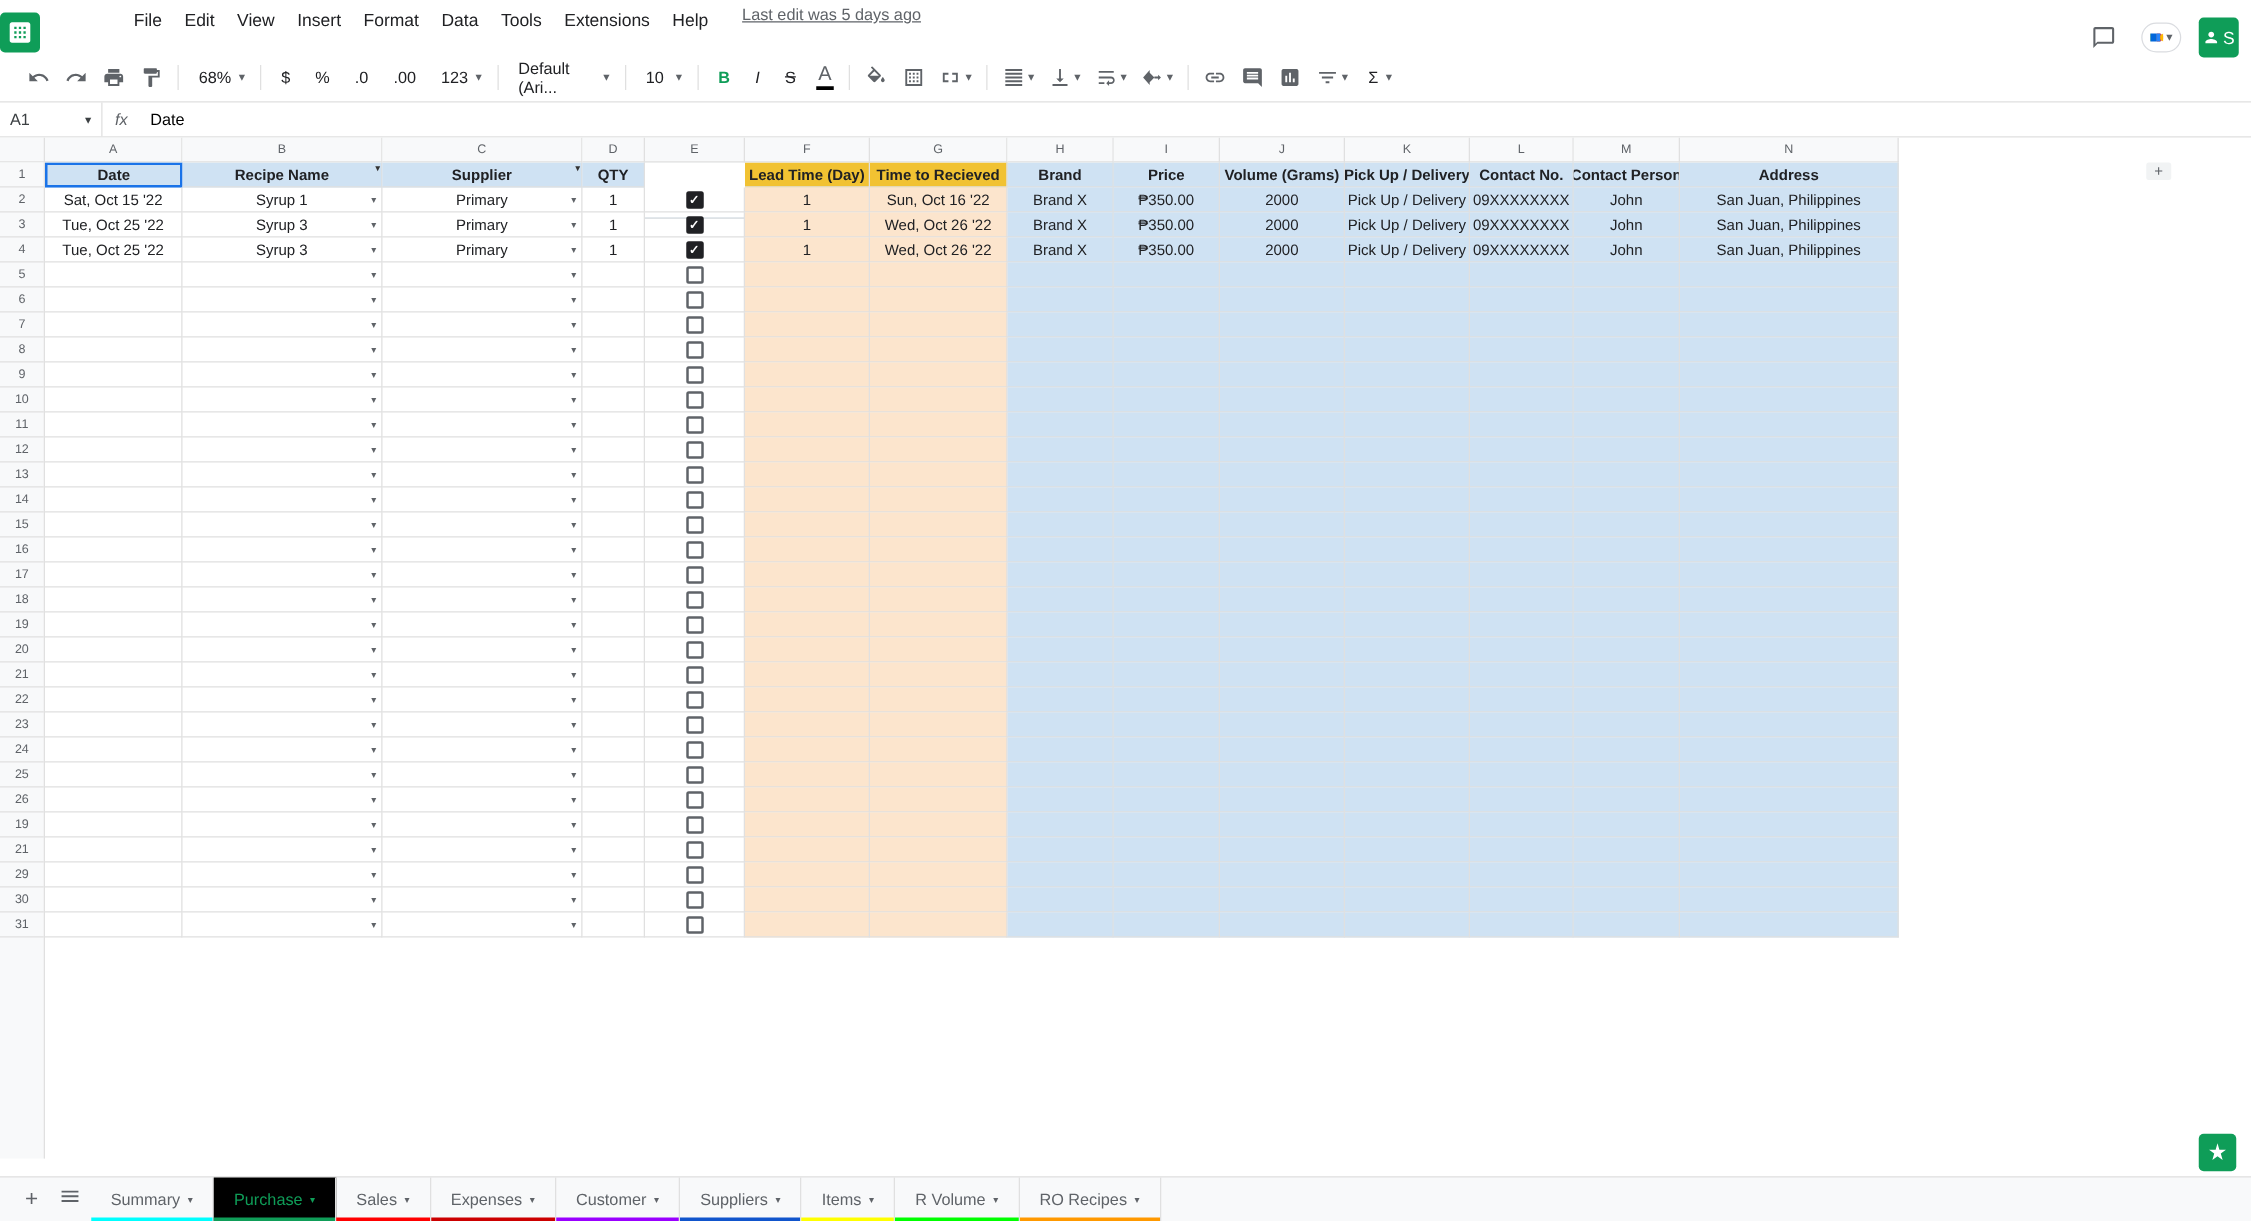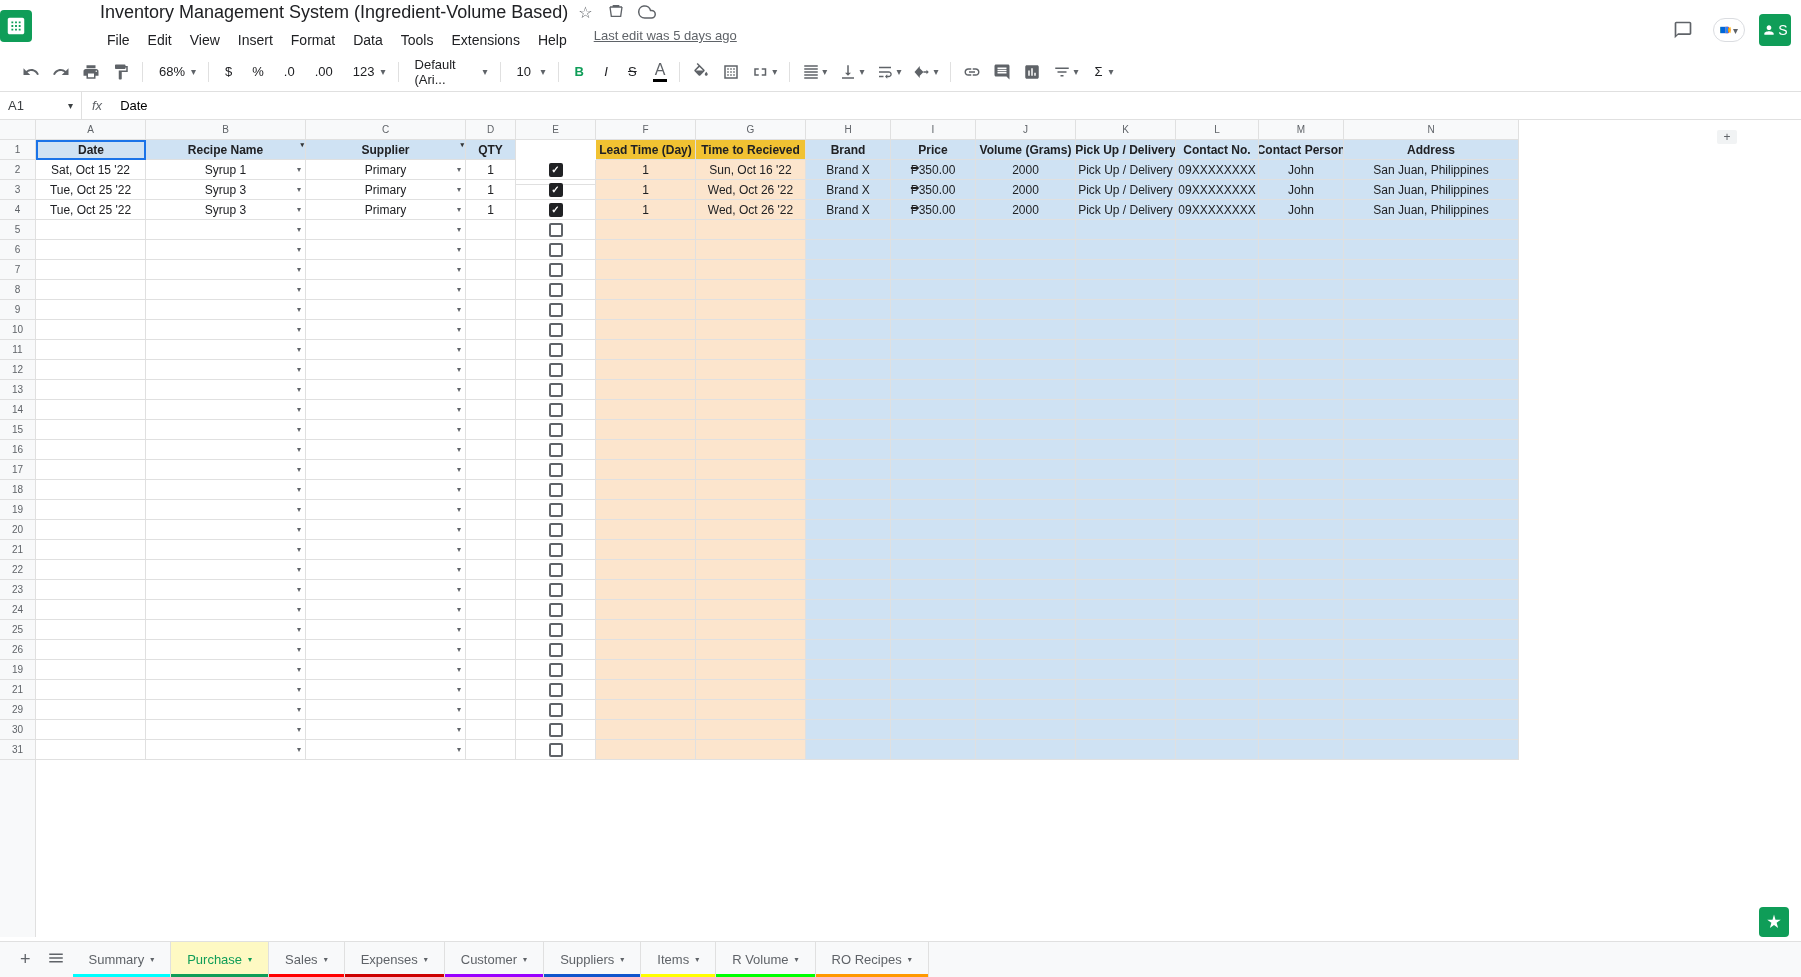--- a/index.html
+++ b/index.html
@@ -40,21 +40,21 @@
 .bg-yellow-light { background: #fce5cd; }
 .dropdown-arrow { position: absolute; right: 4px; font-size: 8px; color: #5f6368; }
 .checkbox { width: 14px; height: 14px; border: 2px solid #5f6368; border-radius: 2px; display: inline-flex; align-items: center; justify-content: center;}
 .checkbox.checked { background: #202124; border-color: #202124;}
 .checkbox.checked::after { content: "✓"; color: #fff; font-size: 10px; font-weight: bold;}
 .selected-cell { border: 2px solid #1a73e8 !important; }
 .tab-bar { position: absolute; bottom: 0; left: 0; right: 0; height: 36px; background: #f8f9fa; border-top: 1px solid #e0e0e0; display: flex; align-items: center; padding: 0 12px;}
 .tab-add { padding: 4px 8px; cursor: pointer; color: #5f6368; font-size: 18px;}
 .tab-all { padding: 4px 8px; cursor: pointer; color: #5f6368;}
 .sheet-tab { padding: 8px 16px; font-size: 13px; color: #5f6368; cursor: pointer; border-right: 1px solid #e0e0e0; display: flex; align-items: center; gap: 6px; position:relative; height: 100%;}
-.sheet-tab.active { background: #fef9c3; color: #0f9d58; font-weight: 500; }
+.sheet-tab.active { background: #000000; color: #0f9d58; font-weight: 500; }
 .tab-arrow { font-size: 8px; }
 .tab-underline { position: absolute; bottom: 0; left: 0; right: 0; height: 3px;}
 .explore-btn { position: absolute; right: 12px; bottom: 40px; background: #0f9d58; width: 30px; height: 30px; border-radius: 4px; display: flex; align-items: center; justify-content: center; color: #fff; cursor: pointer;}
 .add-cols-btn { position: absolute; right: 64px; top: 130px; background: #f1f3f4; width: 20px; height: 14px; border-radius: 2px; display: flex; align-items: center; justify-content: center; font-size: 12px; color: #5f6368; cursor: pointer;}
 .chevron { display: inline-block; font-size: 10px; margin-left: 2px; }
 .filter-indicator { position: absolute; right: 1px; top: 1px; font-size: 7px; color: #333;}
 </style>
 </head>
 <body>
 
@@ -82,36 +82,20 @@
   </span>
 </div>
 
 <div style="display:flex;align-items:flex-start;">
   <div class="app-icon">
     <svg width="22" height="22" viewBox="0 0 24 24">
         <path fill="#fff" d="M19 3H5c-1.1 0-2 .9-2 2v14c0 1.1.9 2 2 2h14c1.1 0 2-.9 2-2V5c0-1.1-.9-2-2-2zM9 17H7v-2h2v2zm0-4H7v-2h2v2zm0-4H7V7h2v2zm4 8h-2v-2h2v2zm0-4h-2v-2h2v2zm0-4h-2V7h2v2zm4 8h-2v-2h2v2zm0-4h-2v-2h2v2zm0-4h-2V7h2v2z"></path>
       </svg>
   </div>
   <div style="flex:1;">
-    <div class="doc-title-row">
-      <span class="doc-title">Inventory Management System (Ingredient-Volume Based)</span>
-      <span class="title-icons">
-        <span class="title-icon">☆</span>
-        <span class="title-icon">
-          <svg width="16" height="16" viewBox="0 0 24 24" fill="none" stroke="#5f6368" stroke-width="2">
-              <path d="M3 6h18M3 6l2 14h14l2-14M8 6V4h8v2"></path>
-            </svg>
-        </span>
-        <span class="title-icon">
-          <svg width="18" height="18" viewBox="0 0 24 24" fill="none" stroke="#5f6368" stroke-width="2">
-              <path d="M18 10h-1.26A8 8 0 1 0 9 20h9a5 5 0 0 0 0-10z"></path>
-            </svg>
-        </span>
-      </span>
-    </div>
     <div class="menu-bar" id="menubar">
         <span class="menu-item">File</span>
         <span class="menu-item">Edit</span>
         <span class="menu-item">View</span>
         <span class="menu-item">Insert</span>
         <span class="menu-item">Format</span>
         <span class="menu-item">Data</span>
         <span class="menu-item">Tools</span>
         <span class="menu-item">Extensions</span>
         <span class="menu-item">Help</span>

